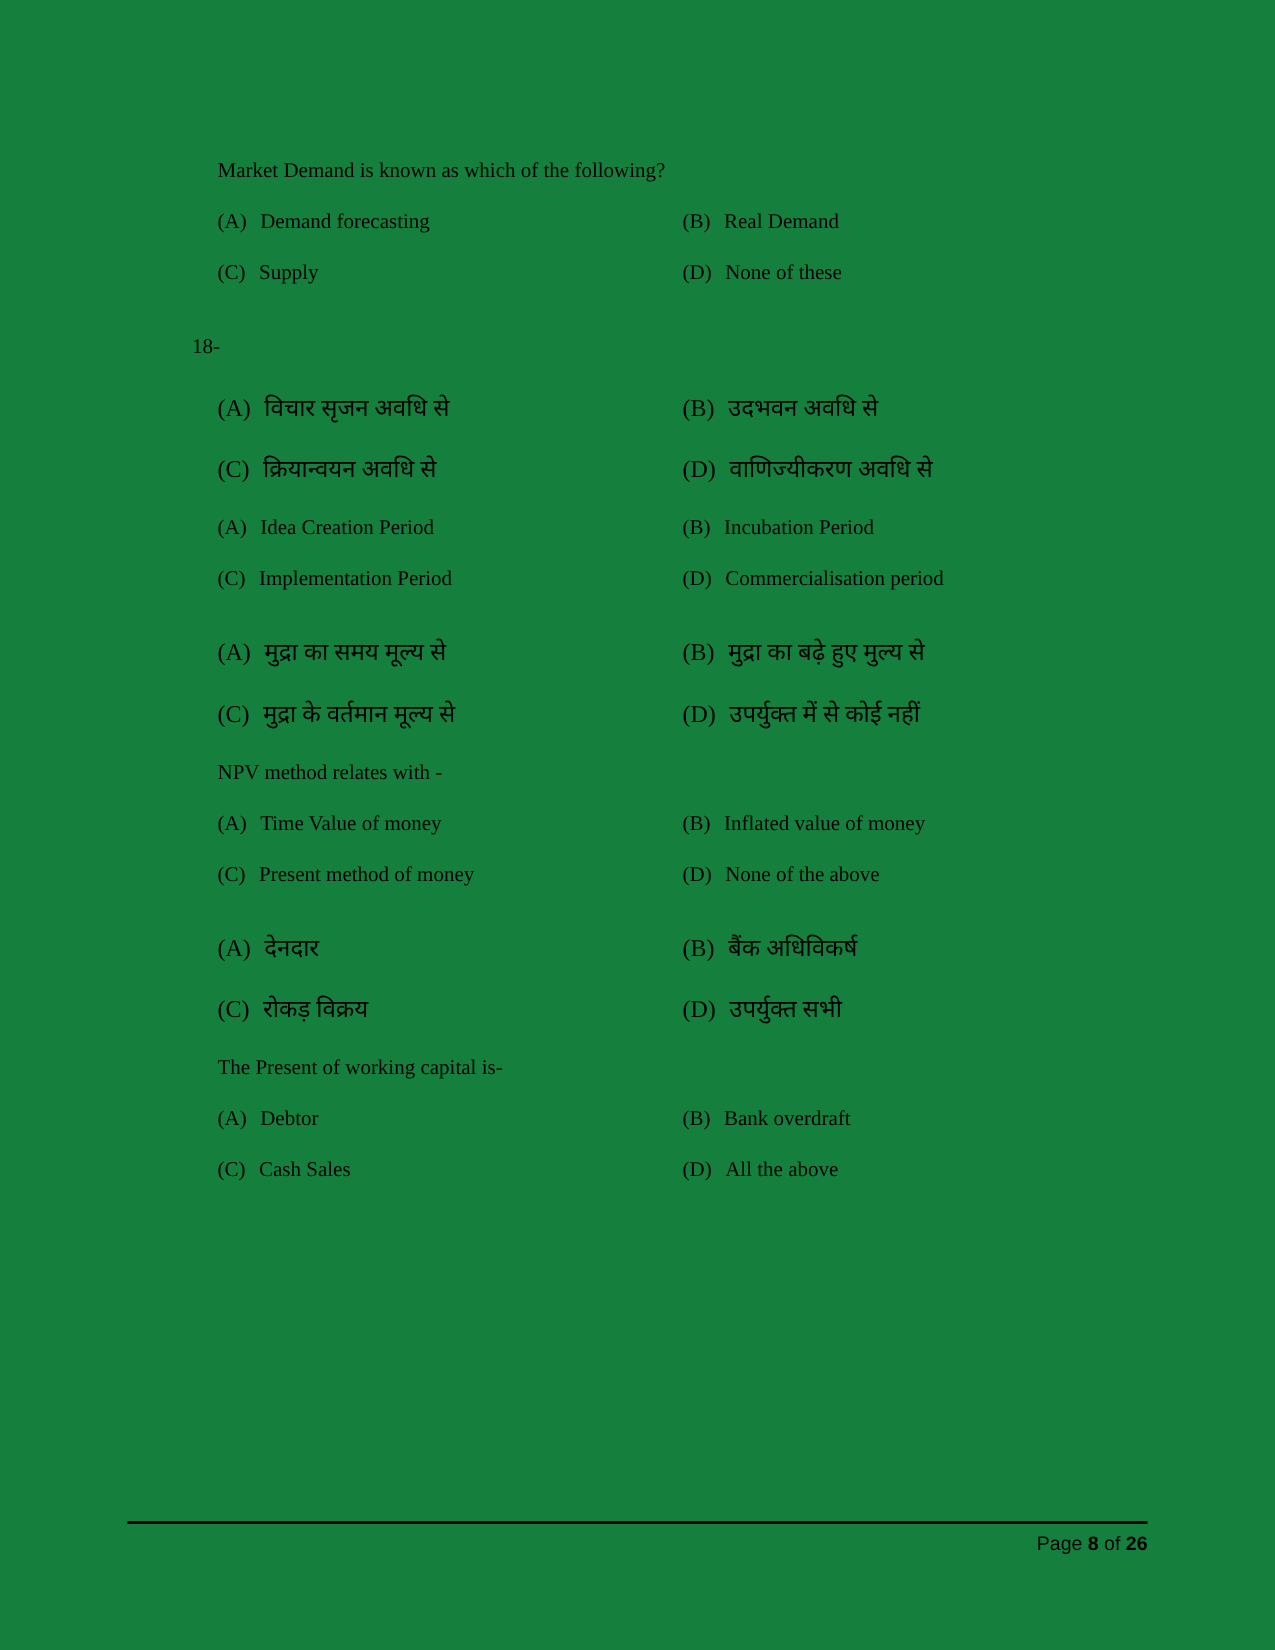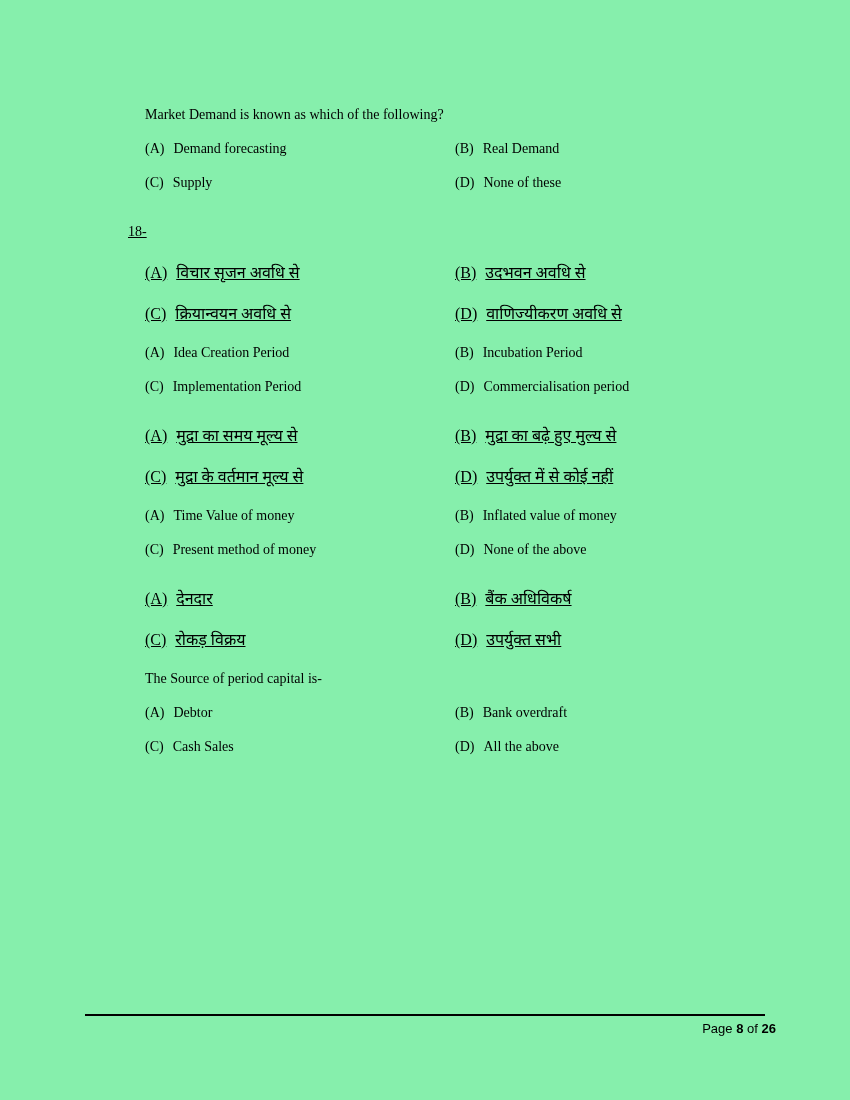--- a/index.html
+++ b/index.html
@@ -1,40 +1,40 @@
 <!DOCTYPE html>
 <html><head>
 <meta charset="utf-8">
 <style>
   html, body { margin: 0; padding: 0; background: #ffffff; }
   .page {
     position: relative;
     width: 850px;
     height: 1100px;
-    background: #86efac;
+    background: #15803d;
     color: #000000;
     font-family: "Liberation Serif", "DejaVu Serif", serif;
     overflow: hidden;
   }
   .content { position: absolute; left: 128px; top: 104px; width: 650px; }
   .block { margin-bottom: 26px; }
   .row { display: flex; }
   .row-en { font-size: 14px; line-height: 21px; margin-bottom: 13px; }
-  .row-hi { font-size: 16px; line-height: 26px; margin-bottom: 15px; text-decoration: underline; }
+  .row-hi { font-size: 16px; line-height: 26px; margin-bottom: 15px; }
   .indent { margin-left: 17px; }
   .q-num { margin-right: 7px; font-size: 14px; line-height: 26px; }
   .opt { display: flex; }
   .opt-a { width: 310px; flex: 0 0 310px; }
   .opt-label { margin-right: 9px; white-space: nowrap; }
   .footer-line {
     position: absolute; left: 85px; top: 1014px; width: 680px;
     border-top: 2px solid #000000;
   }
   .footer-text {
-    position: absolute; top: 1021px; right: 74px;
+    position: absolute; top: 1021px; right: 85px;
     font-family: "Liberation Sans", "DejaVu Sans", sans-serif;
     font-size: 13px; color: #000000;
   }
   .footer-text b { font-weight: bold; }
 </style>
 </head>
 <body>
 
 <div class="page">
   <div class="content">
@@ -126,20 +126,23 @@
         <div class="opt opt-a">
           <span class="opt-label">(C)</span>
           <span>मुद्रा के वर्तमान मूल्य से</span>
         </div>
         <div class="opt">
           <span class="opt-label">(D)</span>
           <span>उपर्युक्त में से कोई नहीं</span>
         </div>
       </div>
       <div class="row row-en indent">
+        <span>NPV method relates with -</span>
+      </div>
+      <div class="row row-en indent">
         <div class="opt opt-a">
           <span class="opt-label">(A)</span>
           <span>Time Value of money</span>
         </div>
         <div class="opt">
           <span class="opt-label">(B)</span>
           <span>Inflated value of money</span>
         </div>
       </div>
       <div class="row row-en indent">
@@ -169,21 +172,21 @@
         <div class="opt opt-a">
           <span class="opt-label">(C)</span>
           <span>रोकड़ विक्रय</span>
         </div>
         <div class="opt">
           <span class="opt-label">(D)</span>
           <span>उपर्युक्त सभी</span>
         </div>
       </div>
       <div class="row row-en indent">
-        <span>The Source of period capital is-</span>
+        <span>The Present of working capital is-</span>
       </div>
       <div class="row row-en indent">
         <div class="opt opt-a">
           <span class="opt-label">(A)</span>
           <span>Debtor</span>
         </div>
         <div class="opt">
           <span class="opt-label">(B)</span>
           <span>Bank overdraft</span>
         </div>

